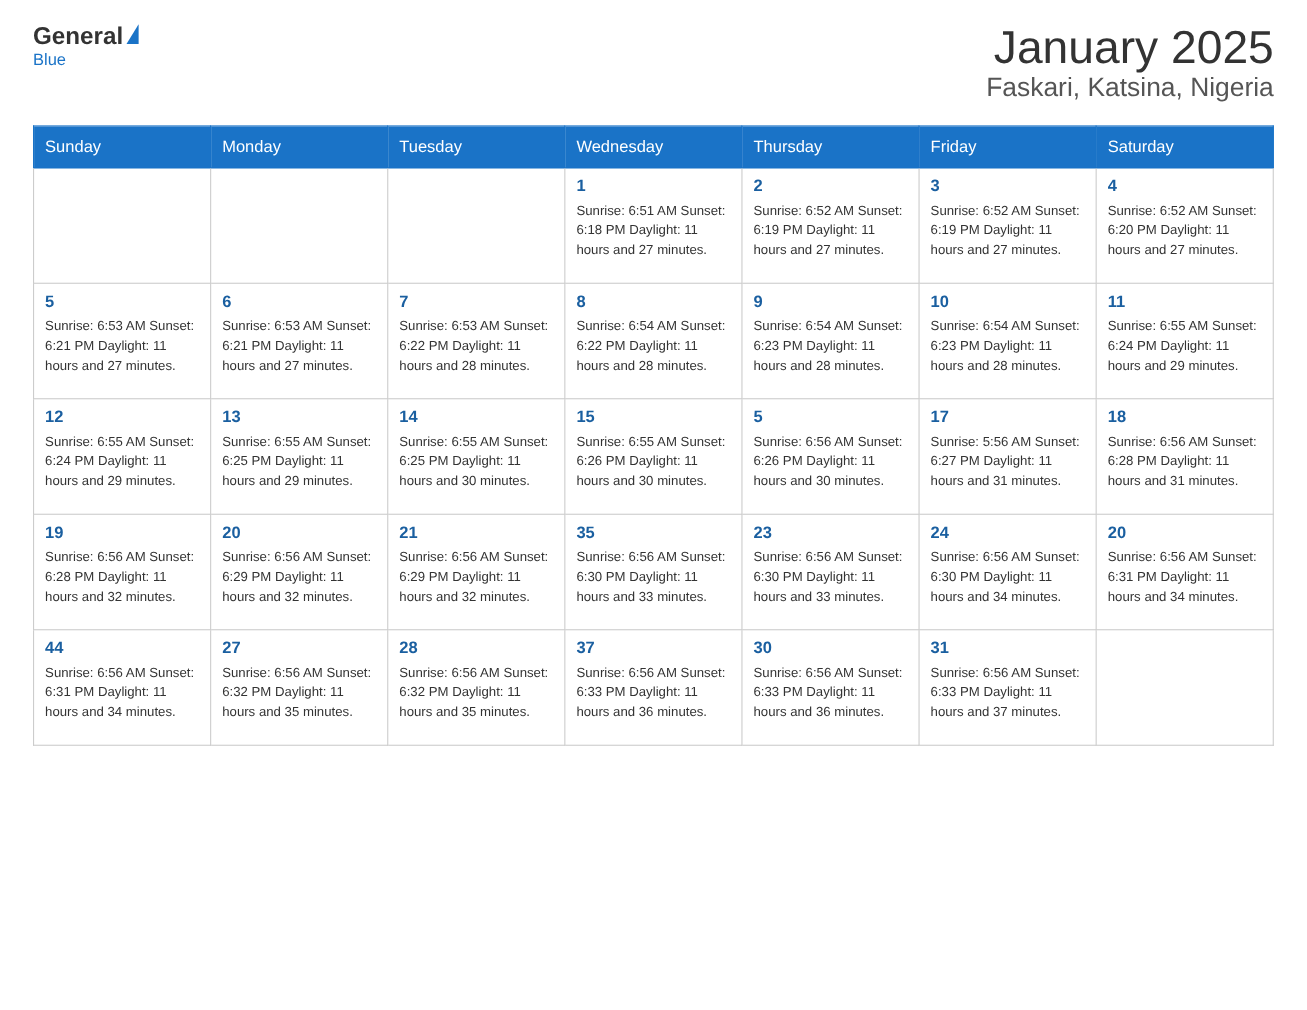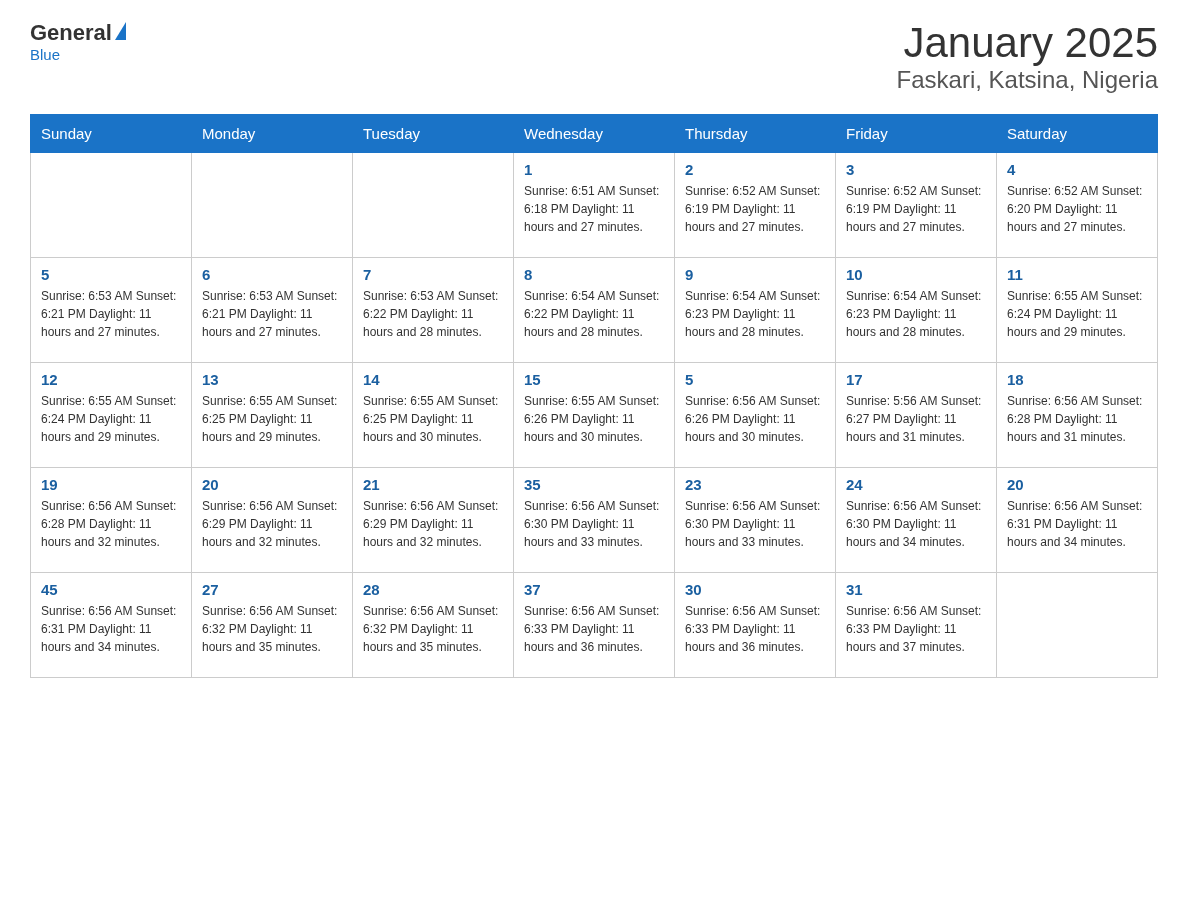--- a/index.html
+++ b/index.html
@@ -286,21 +286,21 @@
         </td>
         <td>
           <span class="day-number">20</span>
           <div class="day-info">Sunrise: 6:56 AM
 Sunset: 6:31 PM
 Daylight: 11 hours and 34 minutes.</div>
         </td>
       </tr>
       <tr>
         <td>
-          <span class="day-number">45</span>
+          <span class="day-number">44</span>
           <div class="day-info">Sunrise: 6:56 AM
 Sunset: 6:31 PM
 Daylight: 11 hours and 34 minutes.</div>
         </td>
         <td>
           <span class="day-number">27</span>
           <div class="day-info">Sunrise: 6:56 AM
 Sunset: 6:32 PM
 Daylight: 11 hours and 35 minutes.</div>
         </td>

